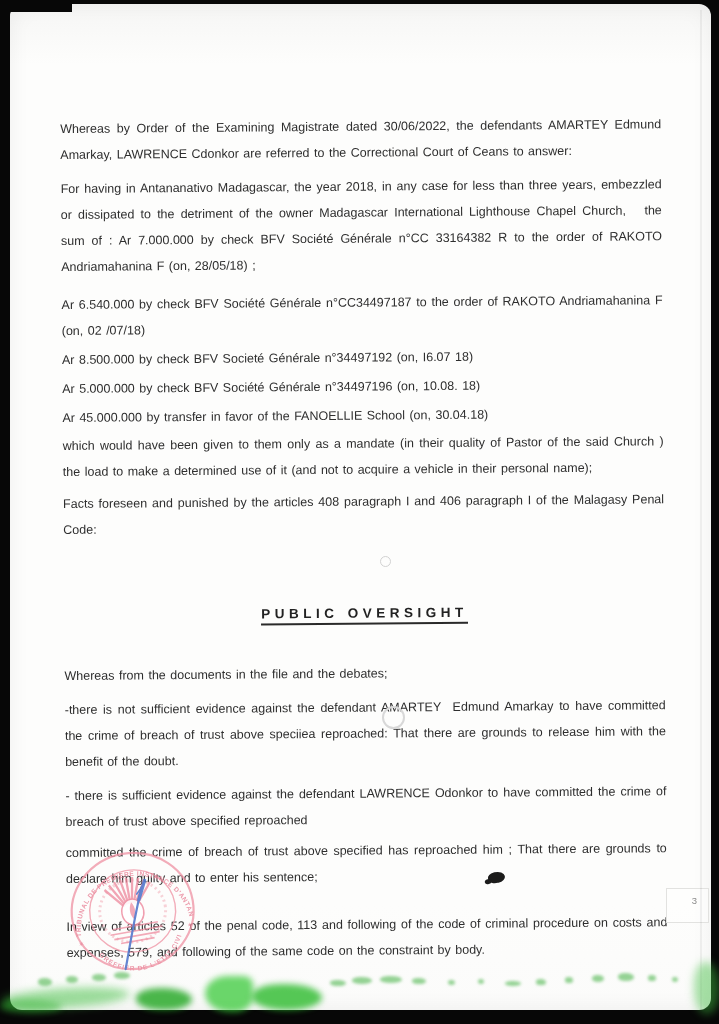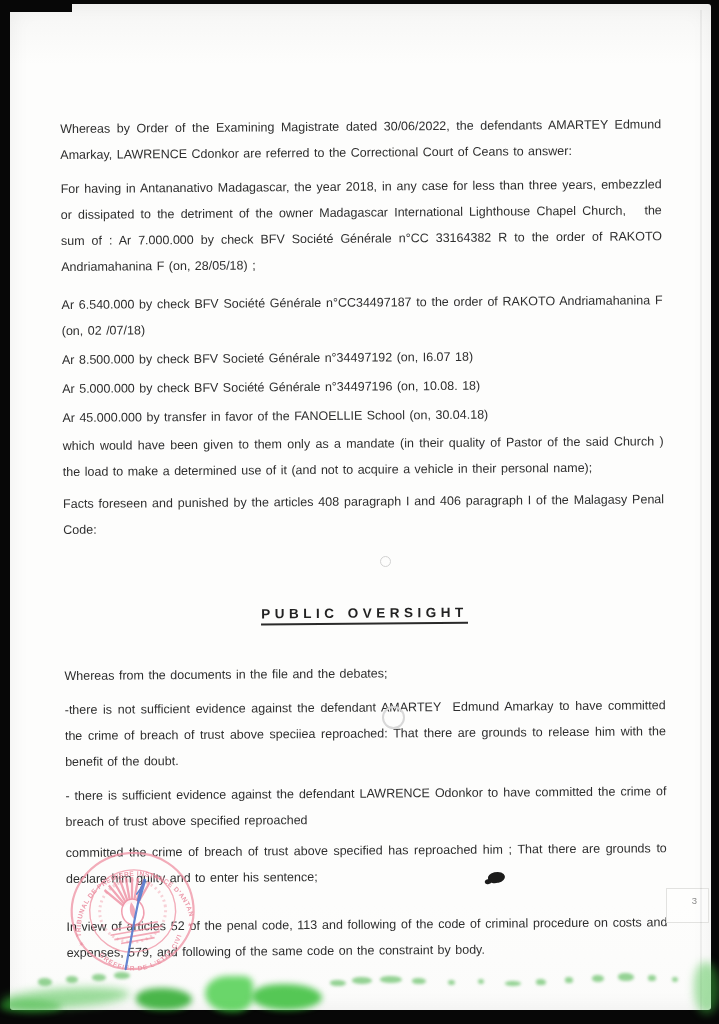--- a/index.html
+++ b/index.html
@@ -3,21 +3,21 @@
 <meta charset="utf-8">
 <style>
   html,body{margin:0;padding:0;background:#000;}
   .scan{
     position:relative;width:719px;height:1024px;background:#070707;
     overflow:hidden;font-family:"Liberation Sans","DejaVu Sans",sans-serif;
   }
   .page{
     position:absolute;left:10px;top:4px;right:8px;bottom:14px;
     background:linear-gradient(180deg,#f6f6f5 0px,#fdfdfc 60px,#fdfdfc 900px,#fbfbfa 100%);
-    border-radius:3px;
+    border-radius:12px;
     box-shadow:inset 0 0 22px rgba(0,0,0,0.06);
     padding-left:32px;
   }
   .page::after{
     content:"";position:absolute;right:9px;top:6px;bottom:0;width:2px;
     background:rgba(0,0,0,0.05);
   }
   .corner-tab{
     position:absolute;left:0;top:0;width:72px;height:12px;background:#070707;
   }

